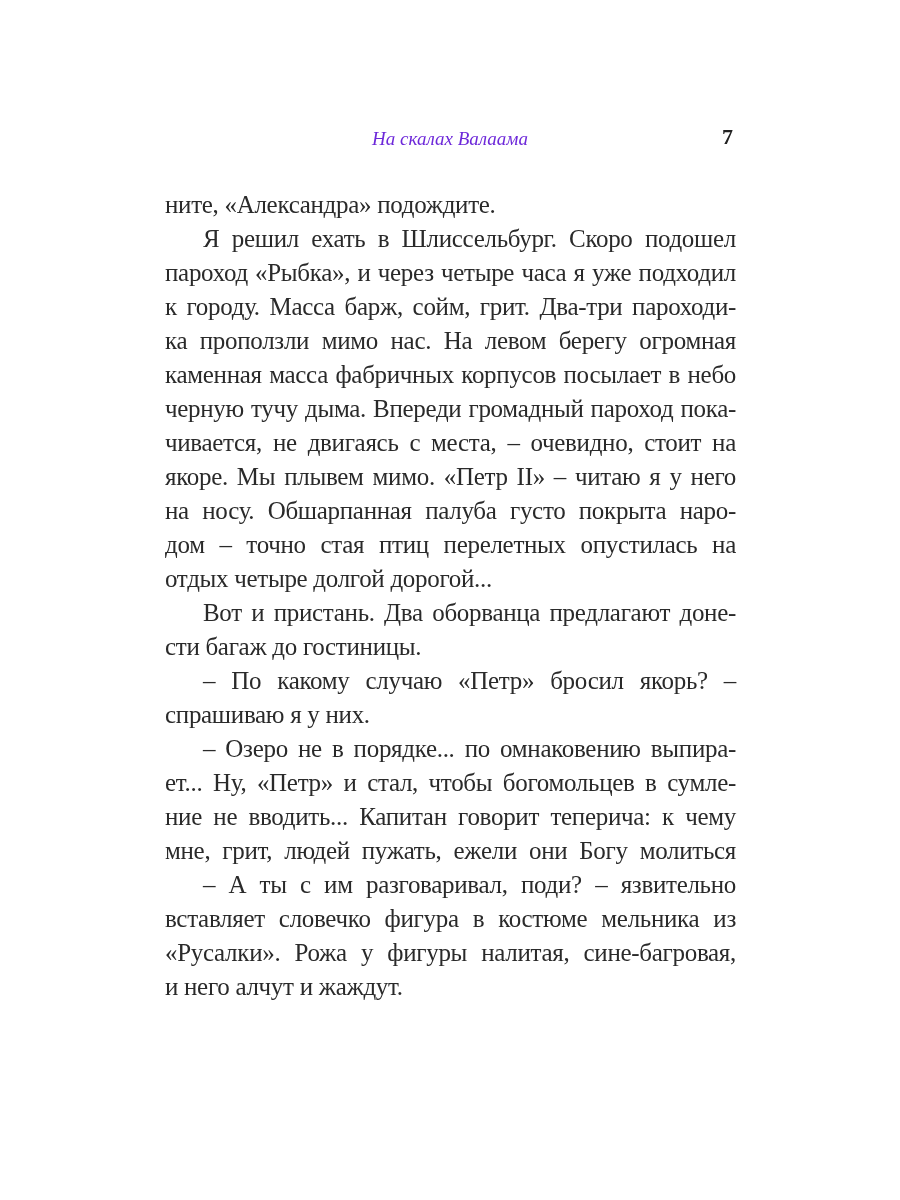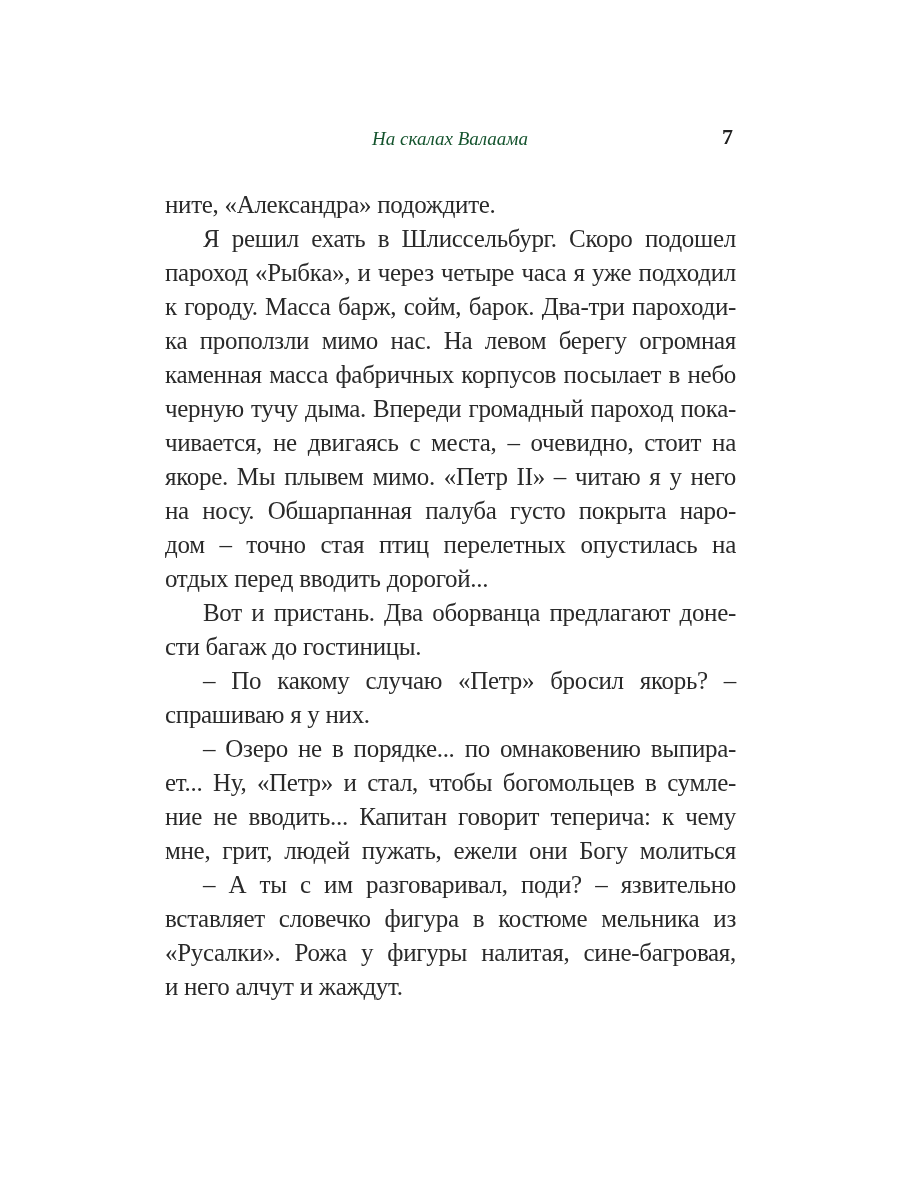--- a/index.html
+++ b/index.html
@@ -7,21 +7,21 @@
     width: 900px; height: 1200px; background: #ffffff;
     position: relative; overflow: hidden;
     font-family: "Liberation Serif", "DejaVu Serif", serif;
     color: #2a2a2a;
   }
   .header {
     position: absolute; top: 124px; left: 165px; width: 570px; height: 32px;
   }
   .running-title {
     position: absolute; left: 0; right: 0; top: 4px; text-align: center;
-    font-style: italic; font-size: 19px; color: #14532d;
+    font-style: italic; font-size: 19px; color: #6d28d9;
   }
   .page-number {
     position: absolute; right: 2px; top: 0px;
     font-weight: bold; font-size: 22px; color: #222;
   }
   .body-text {
     position: absolute; top: 188px; left: 165px; width: 571px;
     font-size: 25px; line-height: 34px;
   }
   .line {
@@ -37,29 +37,29 @@
 
 <div class="header">
   <div class="running-title">На скалах Валаама</div>
   <div class="page-number">7</div>
 </div>
 
 <div class="body-text">
   <span class="line last">ните, «Александра» подождите.</span>
   <span class="line indent">Я решил ехать в Шлиссельбург. Скоро подошел</span>
   <span class="line">пароход «Рыбка», и через четыре часа я уже подходил</span>
-  <span class="line">к городу. Масса барж, сойм, барок. Два-три пароходи-</span>
+  <span class="line">к городу. Масса барж, сойм, грит. Два-три пароходи-</span>
   <span class="line">ка проползли мимо нас. На левом берегу огромная</span>
   <span class="line">каменная масса фабричных корпусов посылает в небо</span>
   <span class="line">черную тучу дыма. Впереди громадный пароход пока-</span>
   <span class="line">чивается, не двигаясь с места, – очевидно, стоит на</span>
   <span class="line">якоре. Мы плывем мимо. «Петр II» – читаю я у него</span>
   <span class="line">на носу. Обшарпанная палуба густо покрыта наро-</span>
   <span class="line">дом – точно стая птиц перелетных опустилась на</span>
-  <span class="line last">отдых перед вводить дорогой...</span>
+  <span class="line last">отдых четыре долгой дорогой...</span>
   <span class="line indent">Вот и пристань. Два оборванца предлагают доне-</span>
   <span class="line last">сти багаж до гостиницы.</span>
   <span class="line indent">– По какому случаю «Петр» бросил якорь? –</span>
   <span class="line last">спрашиваю я у них.</span>
   <span class="line indent">– Озеро не в порядке... по омнаковению выпира-</span>
   <span class="line">ет... Ну, «Петр» и стал, чтобы богомольцев в сумле-</span>
   <span class="line">ние не вводить... Капитан говорит теперича: к чему</span>
   <span class="line">мне, грит, людей пужать, ежели они Богу молиться</span>
   <span class="line indent">– А ты с им разговаривал, поди? – язвительно</span>
   <span class="line">вставляет словечко фигура в костюме мельника из</span>

